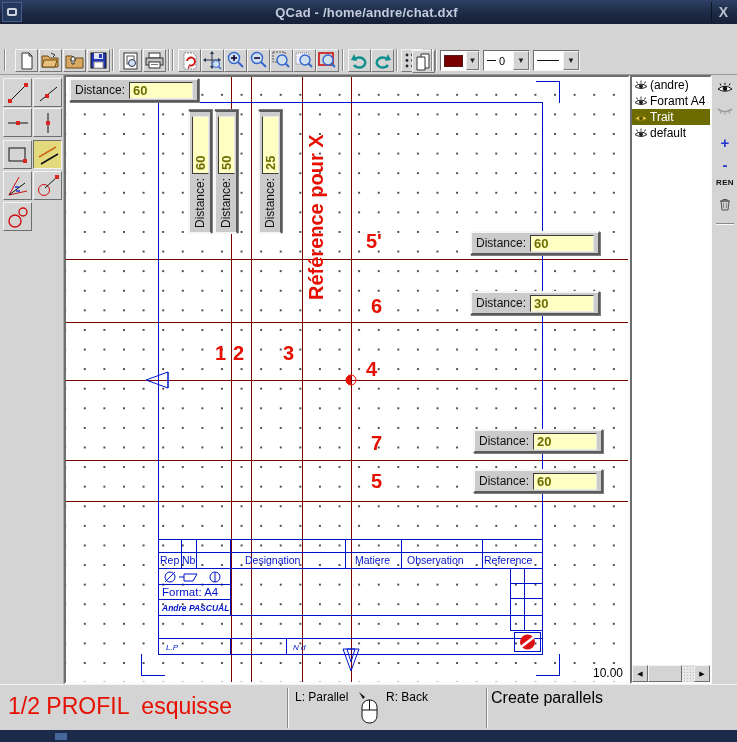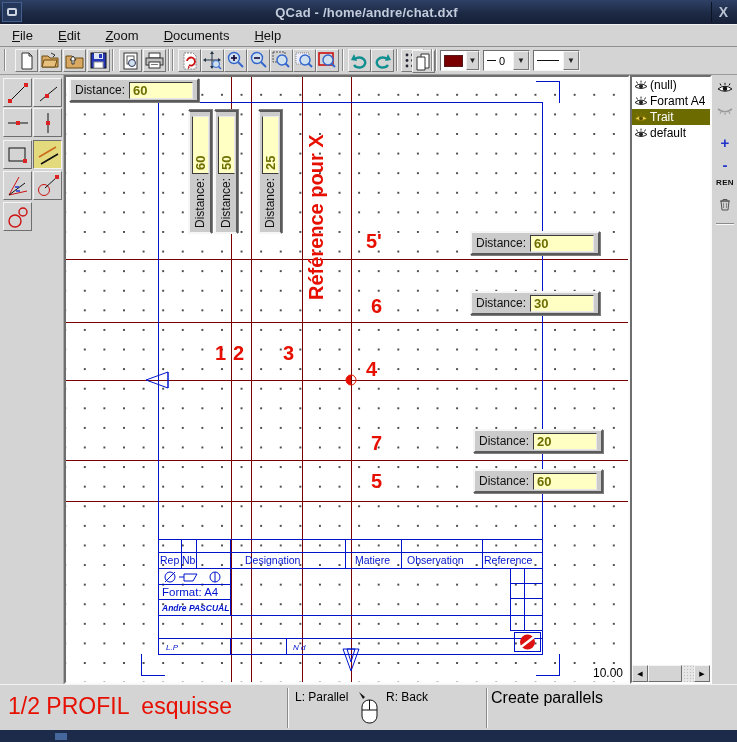--- a/index.html
+++ b/index.html
@@ -127,27 +127,20 @@
 <div id="win">
 
   <div id="titlebar">
     <div id="sysmenu">
       <div class="glyph"></div>
     </div>
     <div id="title-text">QCad - /home/andre/chat.dxf</div>
     <div id="close-btn">X</div>
   </div>
 
-  <div id="menubar">
-    <div class="menu-item"><span class="u">F</span><span>ile</span></div>
-    <div class="menu-item"><span class="u">E</span><span>dit</span></div>
-    <div class="menu-item"><span class="u">Z</span><span>oom</span></div>
-    <div class="menu-item"><span class="u">D</span><span>ocuments</span></div>
-    <div class="menu-item"><span class="u">H</span><span>elp</span></div>
-  </div>
 
   <div id="toolbar">
     <div class="tsep" style="left:4px"></div>
 
     <div class="tbtn" style="left:15px">
       <svg width="18" height="18">
           <path d="M4,1 h7 l3,3 v13 h-10 z" fill="#fff" stroke="#333"></path>
           <path d="M11,1 v3 h3" fill="none" stroke="#333"></path>
         </svg>
     </div>
@@ -482,21 +475,21 @@
     <div id="coord-display">10.00</div>
   </div>
 
   <div id="layerbox">
     <div class="layer-row">
       <svg width="14" height="11">
           <path d="M1,6.5 Q7,1.5 13,6.5 Q7,10.5 1,6.5 Z" fill="#fff" stroke="#222"></path>
           <circle cx="7" cy="6.3" r="2" fill="#222"></circle>
           <path d="M3.5,3.5 L2.5,1.5 M7,2.6 L7,0.6 M10.5,3.5 L11.5,1.5" stroke="#222"></path>
         </svg>
-      <span class="layer-label">(null)</span>
+      <span class="layer-label">(andre)</span>
     </div>
     <div class="layer-row">
       <svg width="14" height="11">
           <path d="M1,6.5 Q7,1.5 13,6.5 Q7,10.5 1,6.5 Z" fill="#fff" stroke="#222"></path>
           <circle cx="7" cy="6.3" r="2" fill="#222"></circle>
           <path d="M3.5,3.5 L2.5,1.5 M7,2.6 L7,0.6 M10.5,3.5 L11.5,1.5" stroke="#222"></path>
         </svg>
       <span class="layer-label">Foramt A4</span>
     </div>
     <div class="layer-row selected">

